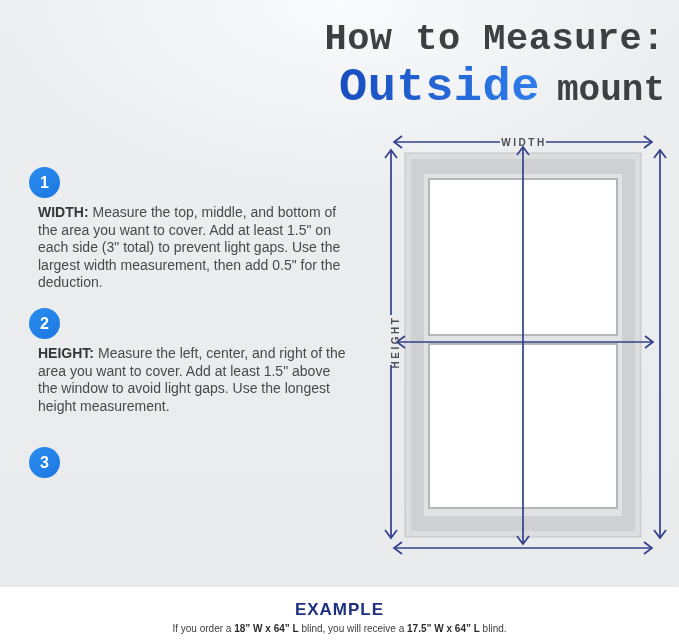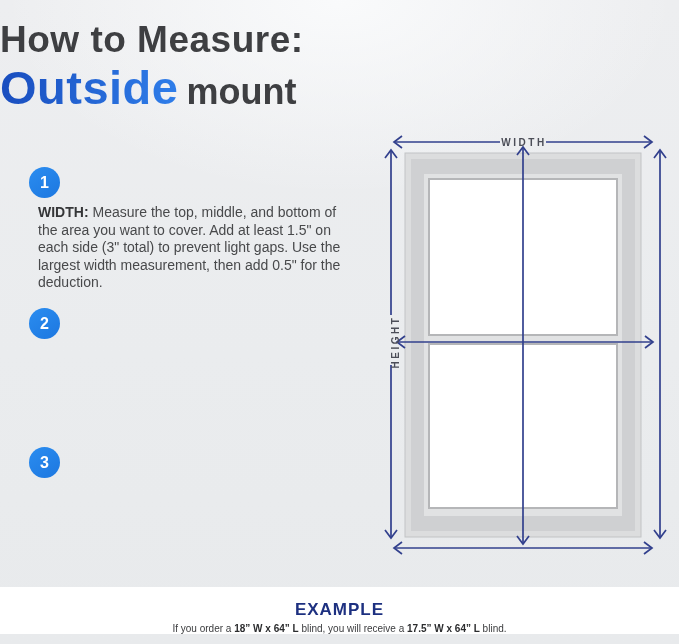--- a/index.html
+++ b/index.html
@@ -10,35 +10,36 @@
     overflow: hidden;
     font-family: "Liberation Sans", sans-serif;
     background:
       radial-gradient(90% 55% at 50% 0%, rgba(250,251,252,0.95) 0%, rgba(250,251,252,0) 55%),
       linear-gradient(180deg, #edeef0 0%, #eaecee 55%, #e8eaec 100%);
   }
 
   
   .title-wrap {
     position: absolute;
-    top: 20px; left: 0; right: 1px;
-    text-align: left;
+    top: 20px; left: 0; right: 14px;
+    text-align: right;
     color: #3e3f42;
     line-height: 1.08;
+    font-family: Liberation Mono, monospace;
   }
   .t1 { font-size: 37px; font-weight: 700; letter-spacing: 0.5px; }
   .t2 { margin-top: 3px; white-space: nowrap; }
   .t2 .hl {
     font-size: 47px; font-weight: 700; letter-spacing: 0.5px;
     background: linear-gradient(95deg, #1a4fc0 5%, #2e7ce8 95%);
     -webkit-background-clip: text; background-clip: text;
     color: transparent;
     margin-top: 28px;
   }
-  .t2 .sx { font-size: 36px; font-weight: 700; color: #3e3f42; margin-left: 8px; }
+  .t2 .sx { font-size: 36px; font-weight: 700; color: #3e3f42; margin-left: 17px; }
 
   
   .step { position: absolute; left: 28px; width: 350px; }
   .badge {
     width: 31px; height: 31px; border-radius: 50%;
     background: linear-gradient(145deg, #2b8df0, #1c77e0);
     color: #ffffff; font-size: 16px; font-weight: 700;
     display: flex; align-items: center; justify-content: center;
     margin-left: 1px;
   }
@@ -64,21 +65,21 @@
   .dlabel {
     font-family: "Liberation Sans", sans-serif;
     font-size: 10px; font-weight: 700;
     letter-spacing: 2.5px;
     fill: #4c4e58;
   }
 
   
   .footer {
     position: absolute; left: 0; top: 587px;
-    width: 679px; height: 47px;
+    width: 679px; height: 57px;
     background: #ffffff;
     text-align: center;
   }
   .ex-head {
     margin-top: 13px;
     font-size: 17px; font-weight: 700;
     color: #1d3080; letter-spacing: 1px;
   }
   .ex-line { margin-top: 3px; font-size: 10px; color: #3b3c3e; }
   .ex-line b { color: #2b2c2e; }
@@ -93,20 +94,21 @@
     <div class="t2"><span class="hl">Outside</span><span class="sx">mount</span></div>
   </div>
 
   <div class="step step-1">
     <div class="badge">1</div>
     <p><b>WIDTH:</b><span>Measure the top, middle, and bottom of the area you want to cover. Add at least 1.5" on each side (3" total) to prevent light gaps. Use the largest width measurement, then add 0.5" for the deduction.</span></p>
   </div>
 
   <div class="step step-2">
     <div class="badge">2</div>
+    <p><b>HEIGHT:</b><span>Measure the left, center, and right of the area you want to cover. Add at least 1.5" above the window to avoid light gaps. Use the longest height measurement.</span></p>
   </div>
 
   <div class="step step-3">
     <div class="badge">3</div>
   </div>
 
   <svg class="diagram" width="292" height="440" viewBox="0 0 292 440">
 
     <g>
       <rect class="rim" x="25" y="23" width="236" height="384"></rect>

